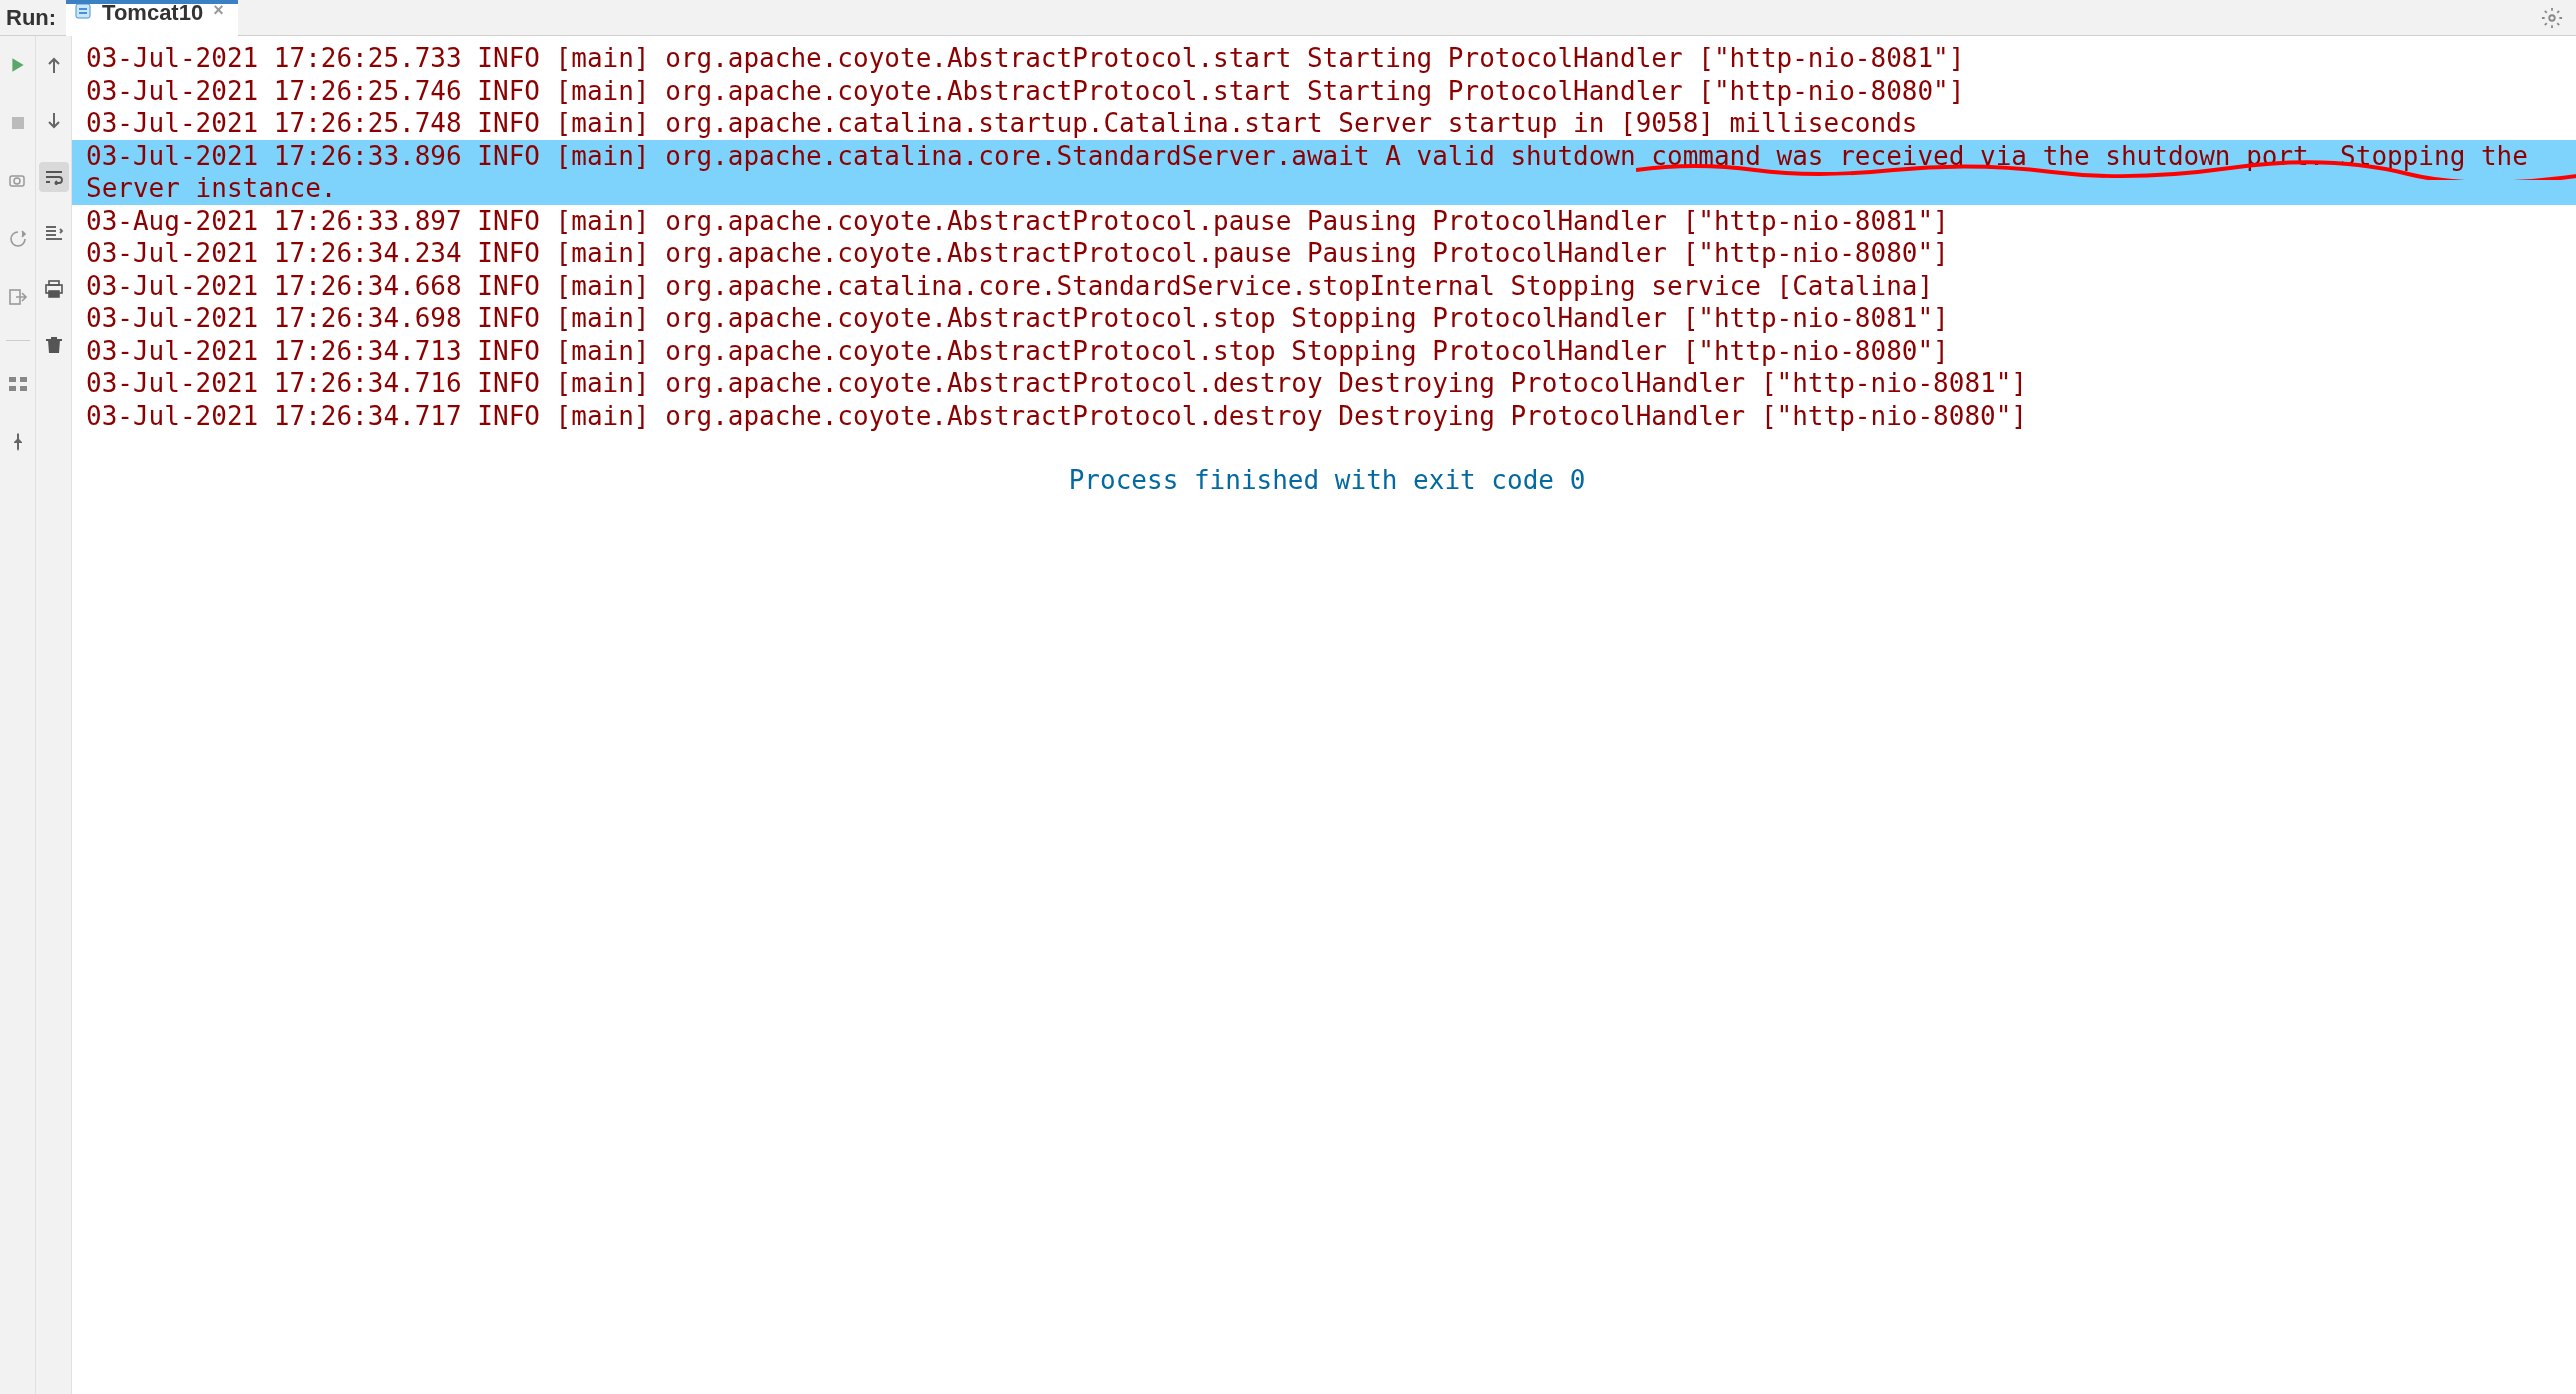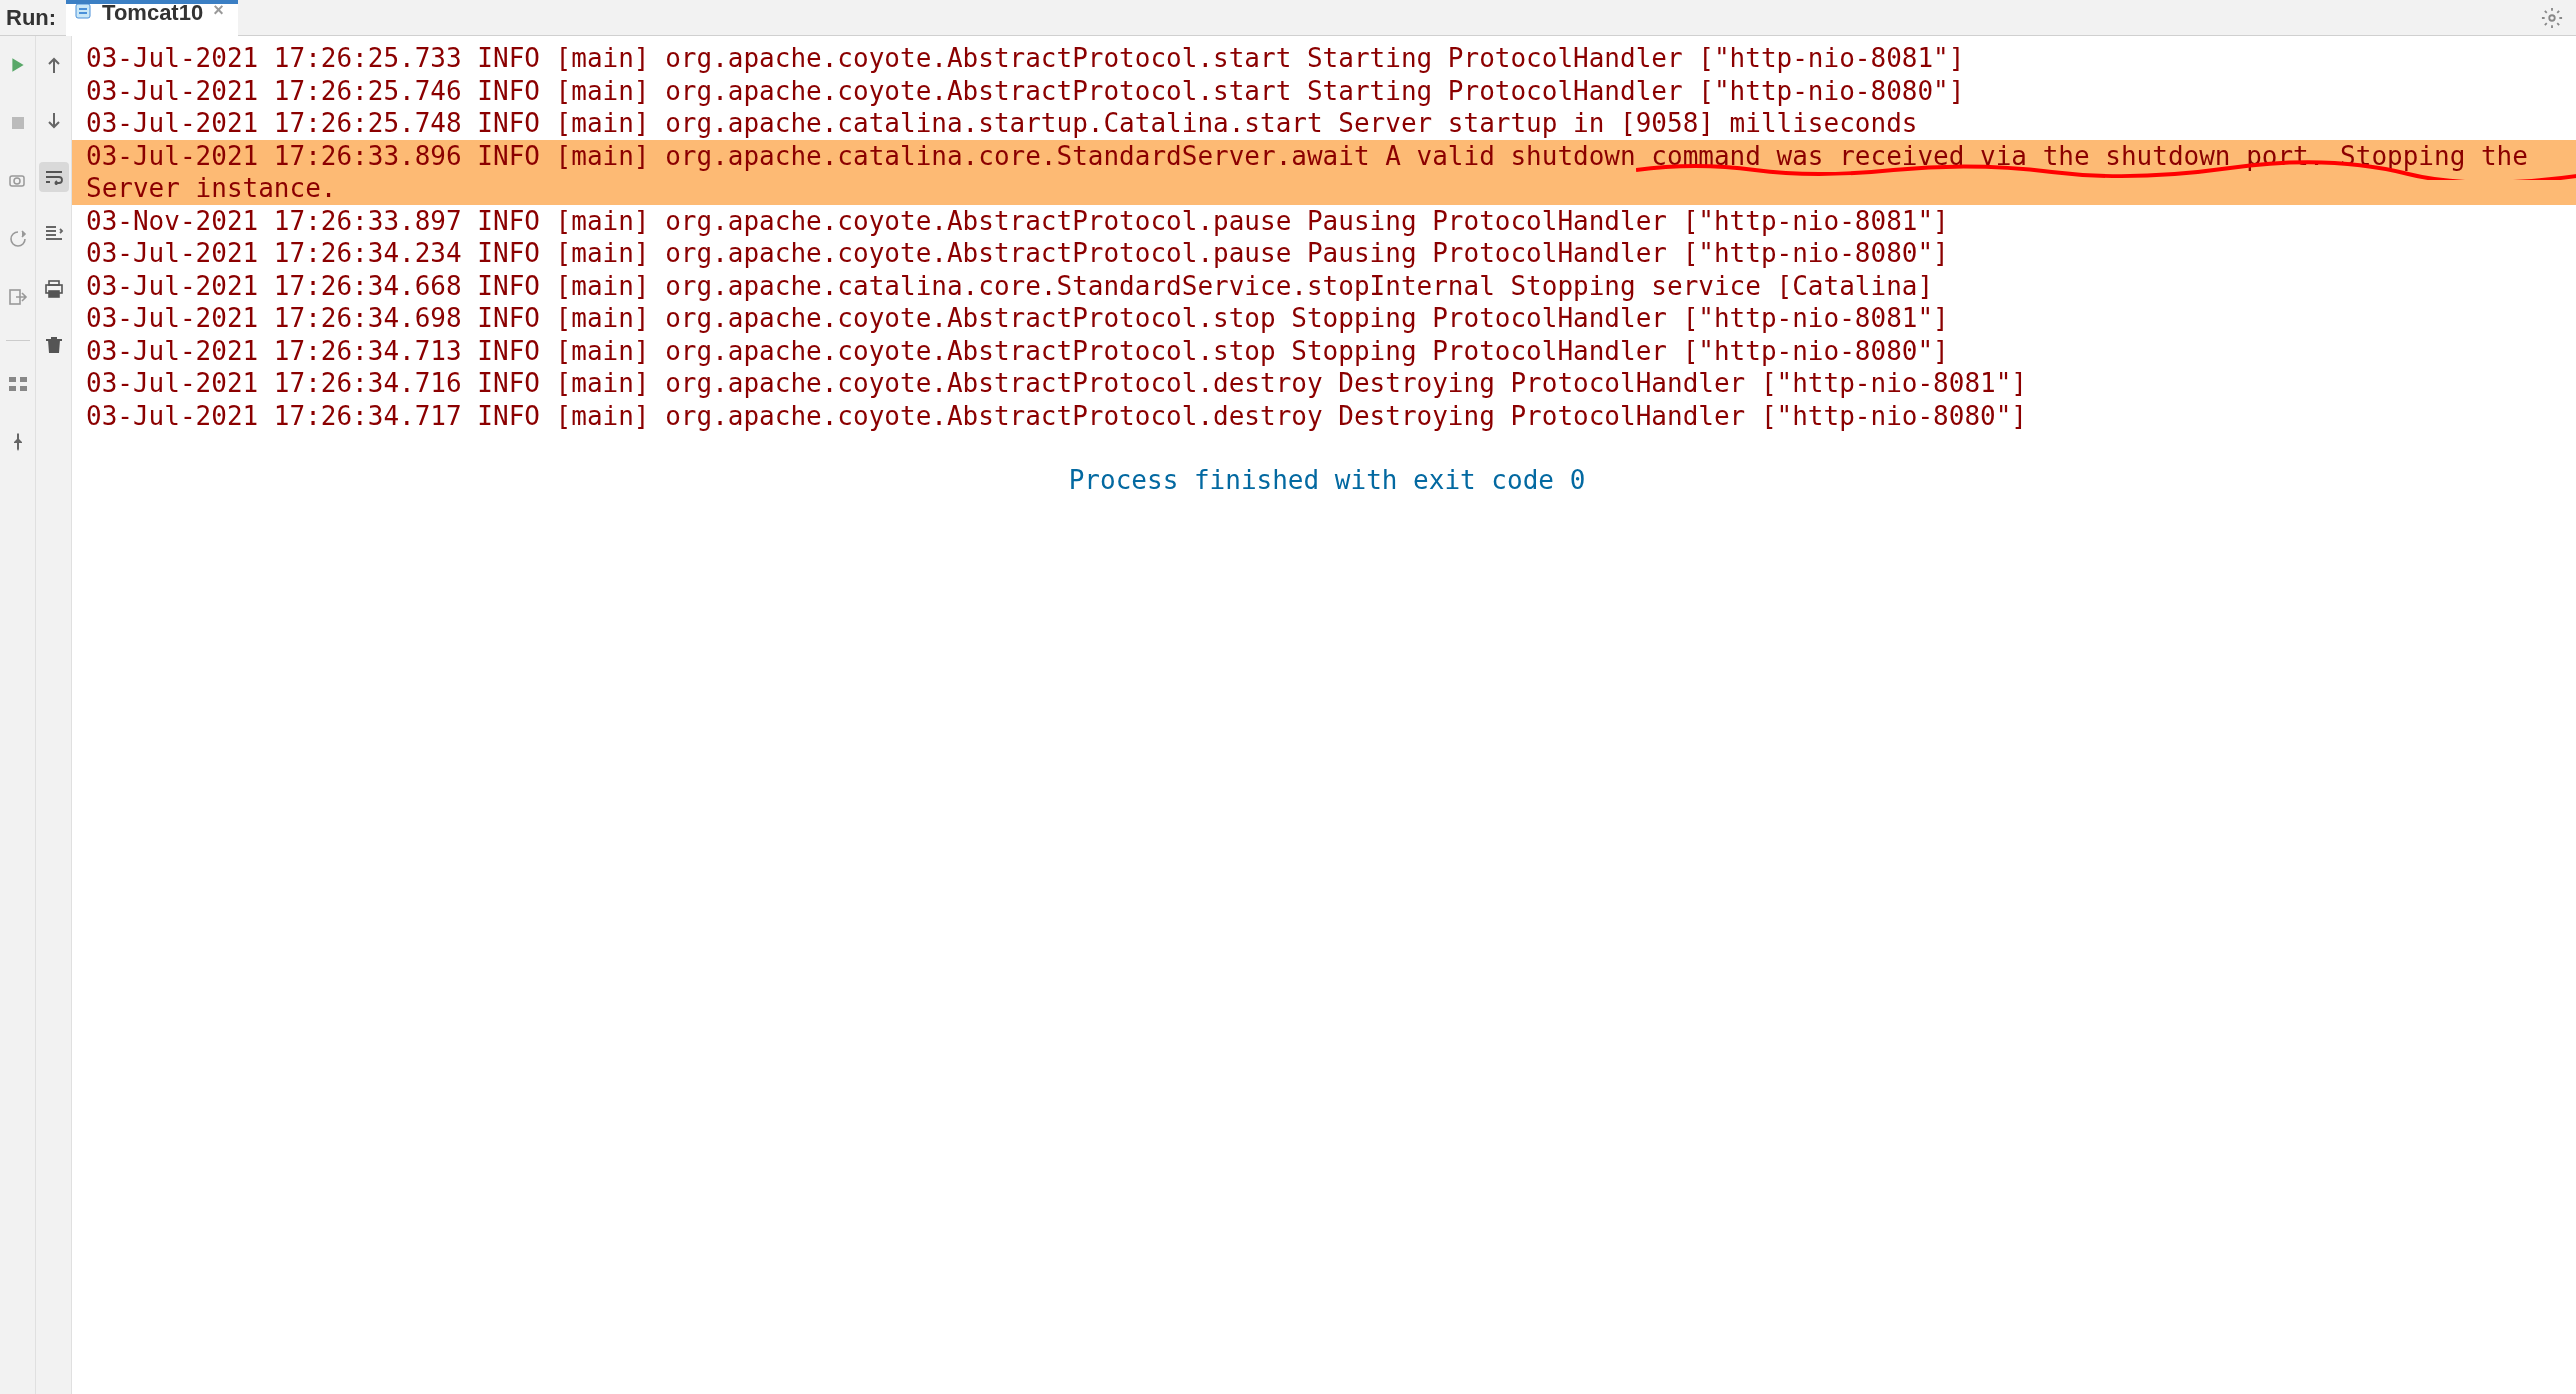--- a/index.html
+++ b/index.html
@@ -118,21 +118,21 @@
 }
 .log-line {
   font-family: "Menlo", "Consolas", monospace;
   font-size: 26px;
   line-height: 1.25;
   white-space: pre-wrap;
   padding: 0 8px 0 14px;
   color: #8b0000;
 }
 .log-line.highlighted {
-  background: #fdba74;
+  background: #7dd3fc;
   position: relative;
 }
 .log-line.normal {
   color: #0369a1;
   text-align: center;
 }
 .blank-line {
   height: 32px;
 }
 svg { display: block; }
@@ -246,21 +246,21 @@
   <div class="console" id="console">
       <div class="log-line">03-Jul-2021 17:26:25.733 INFO [main] org.apache.coyote.AbstractProtocol.start Starting ProtocolHandler ["http-nio-8081"]</div>
       <div class="log-line">03-Jul-2021 17:26:25.746 INFO [main] org.apache.coyote.AbstractProtocol.start Starting ProtocolHandler ["http-nio-8080"]</div>
       <div class="log-line">03-Jul-2021 17:26:25.748 INFO [main] org.apache.catalina.startup.Catalina.start Server startup in [9058] milliseconds</div>
       <div style="position: relative;">
         <div class="log-line highlighted">03-Jul-2021 17:26:33.896 INFO [main] org.apache.catalina.core.StandardServer.await A valid shutdown command was received via the shutdown port. Stopping the Server instance.</div>
         <svg width="990" height="20" viewBox="0 0 1000 20" style="position: absolute; left: 1564px; top: 20px;">
           <path d="M0 10 Q 60 2 120 10 T 260 10 T 420 12 T 600 8 T 780 14 T 1000 8" stroke="#ff0000" stroke-width="4" fill="none"></path>
         </svg>
       </div>
-      <div class="log-line">03-Nov-2021 17:26:33.897 INFO [main] org.apache.coyote.AbstractProtocol.pause Pausing ProtocolHandler ["http-nio-8081"]</div>
+      <div class="log-line">03-Aug-2021 17:26:33.897 INFO [main] org.apache.coyote.AbstractProtocol.pause Pausing ProtocolHandler ["http-nio-8081"]</div>
       <div class="log-line">03-Jul-2021 17:26:34.234 INFO [main] org.apache.coyote.AbstractProtocol.pause Pausing ProtocolHandler ["http-nio-8080"]</div>
       <div class="log-line">03-Jul-2021 17:26:34.668 INFO [main] org.apache.catalina.core.StandardService.stopInternal Stopping service [Catalina]</div>
       <div class="log-line">03-Jul-2021 17:26:34.698 INFO [main] org.apache.coyote.AbstractProtocol.stop Stopping ProtocolHandler ["http-nio-8081"]</div>
       <div class="log-line">03-Jul-2021 17:26:34.713 INFO [main] org.apache.coyote.AbstractProtocol.stop Stopping ProtocolHandler ["http-nio-8080"]</div>
       <div class="log-line">03-Jul-2021 17:26:34.716 INFO [main] org.apache.coyote.AbstractProtocol.destroy Destroying ProtocolHandler ["http-nio-8081"]</div>
       <div class="log-line">03-Jul-2021 17:26:34.717 INFO [main] org.apache.coyote.AbstractProtocol.destroy Destroying ProtocolHandler ["http-nio-8080"]</div>
       <div class="blank-line"></div>
       <div class="log-line normal">Process finished with exit code 0</div>
     </div>
 </div>

